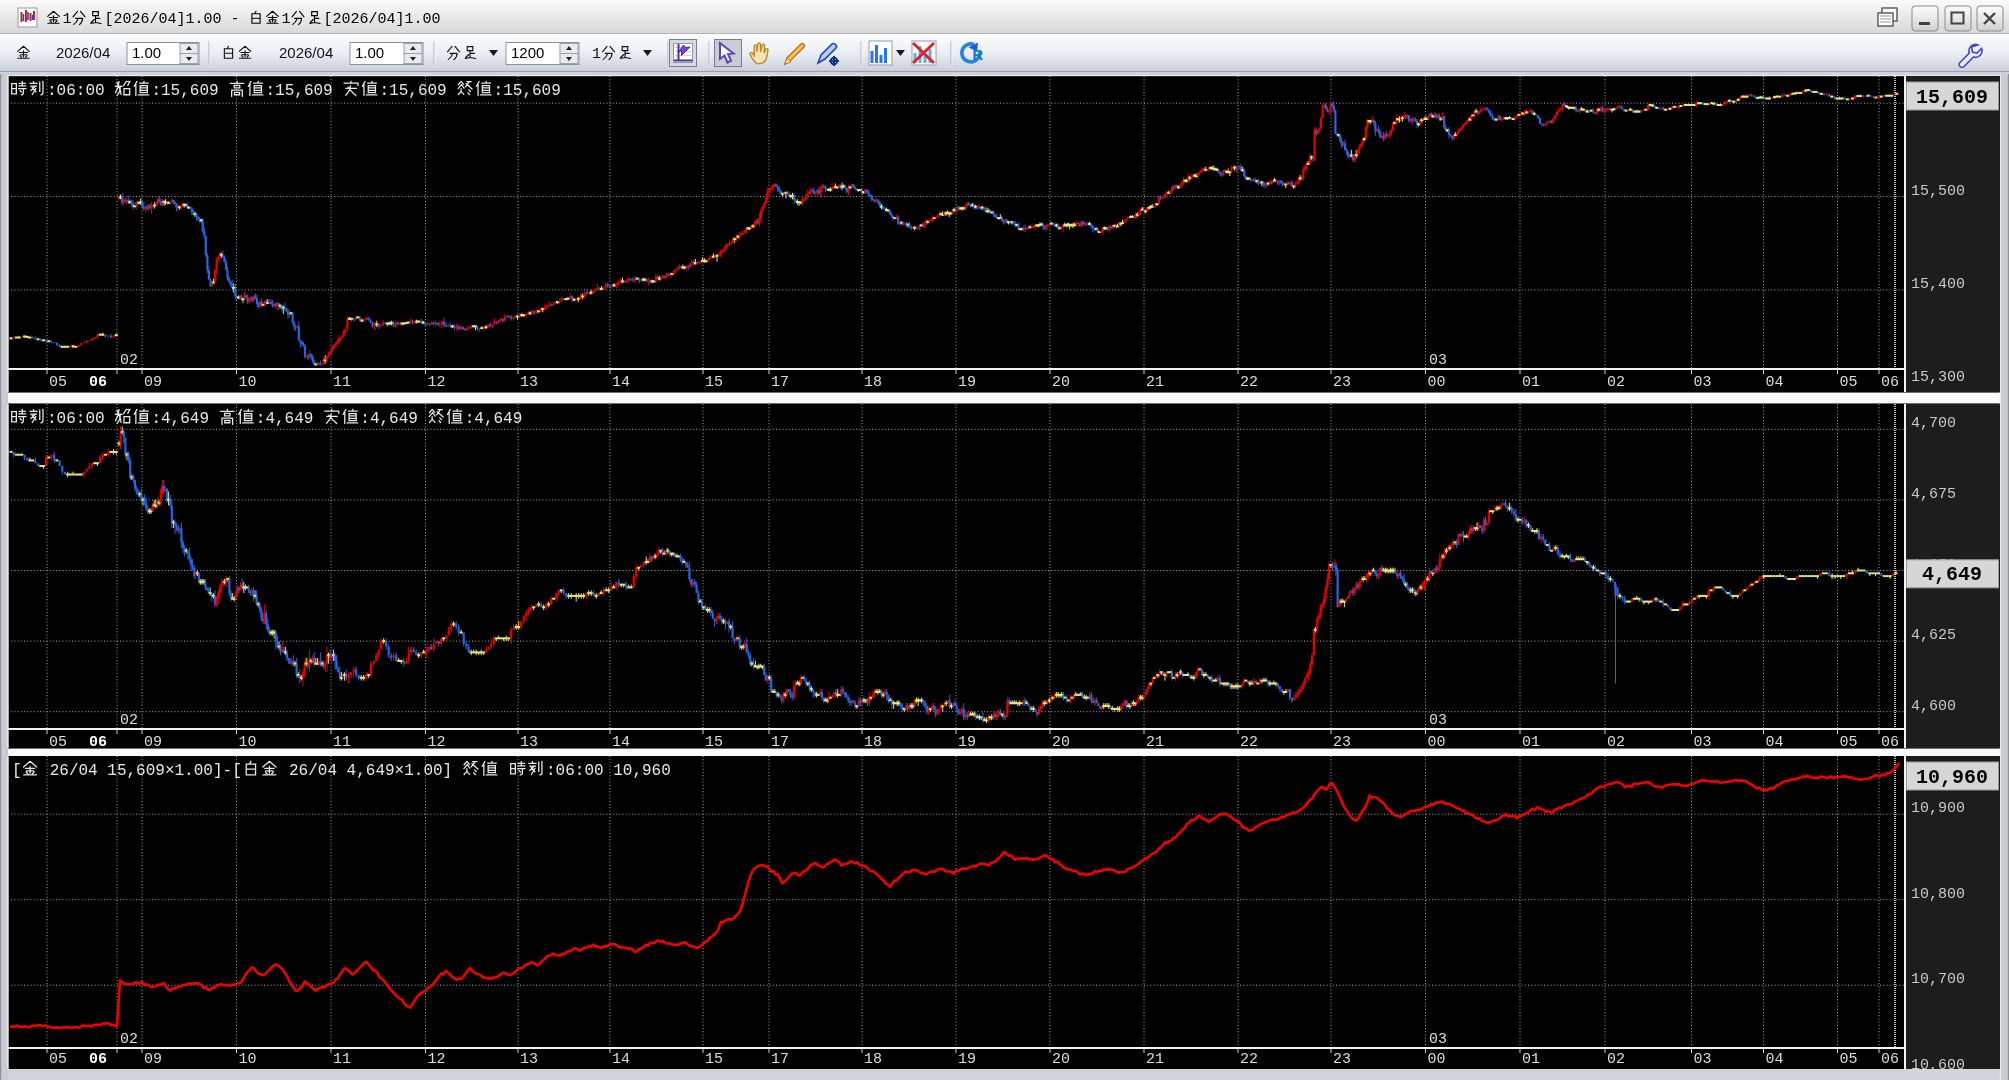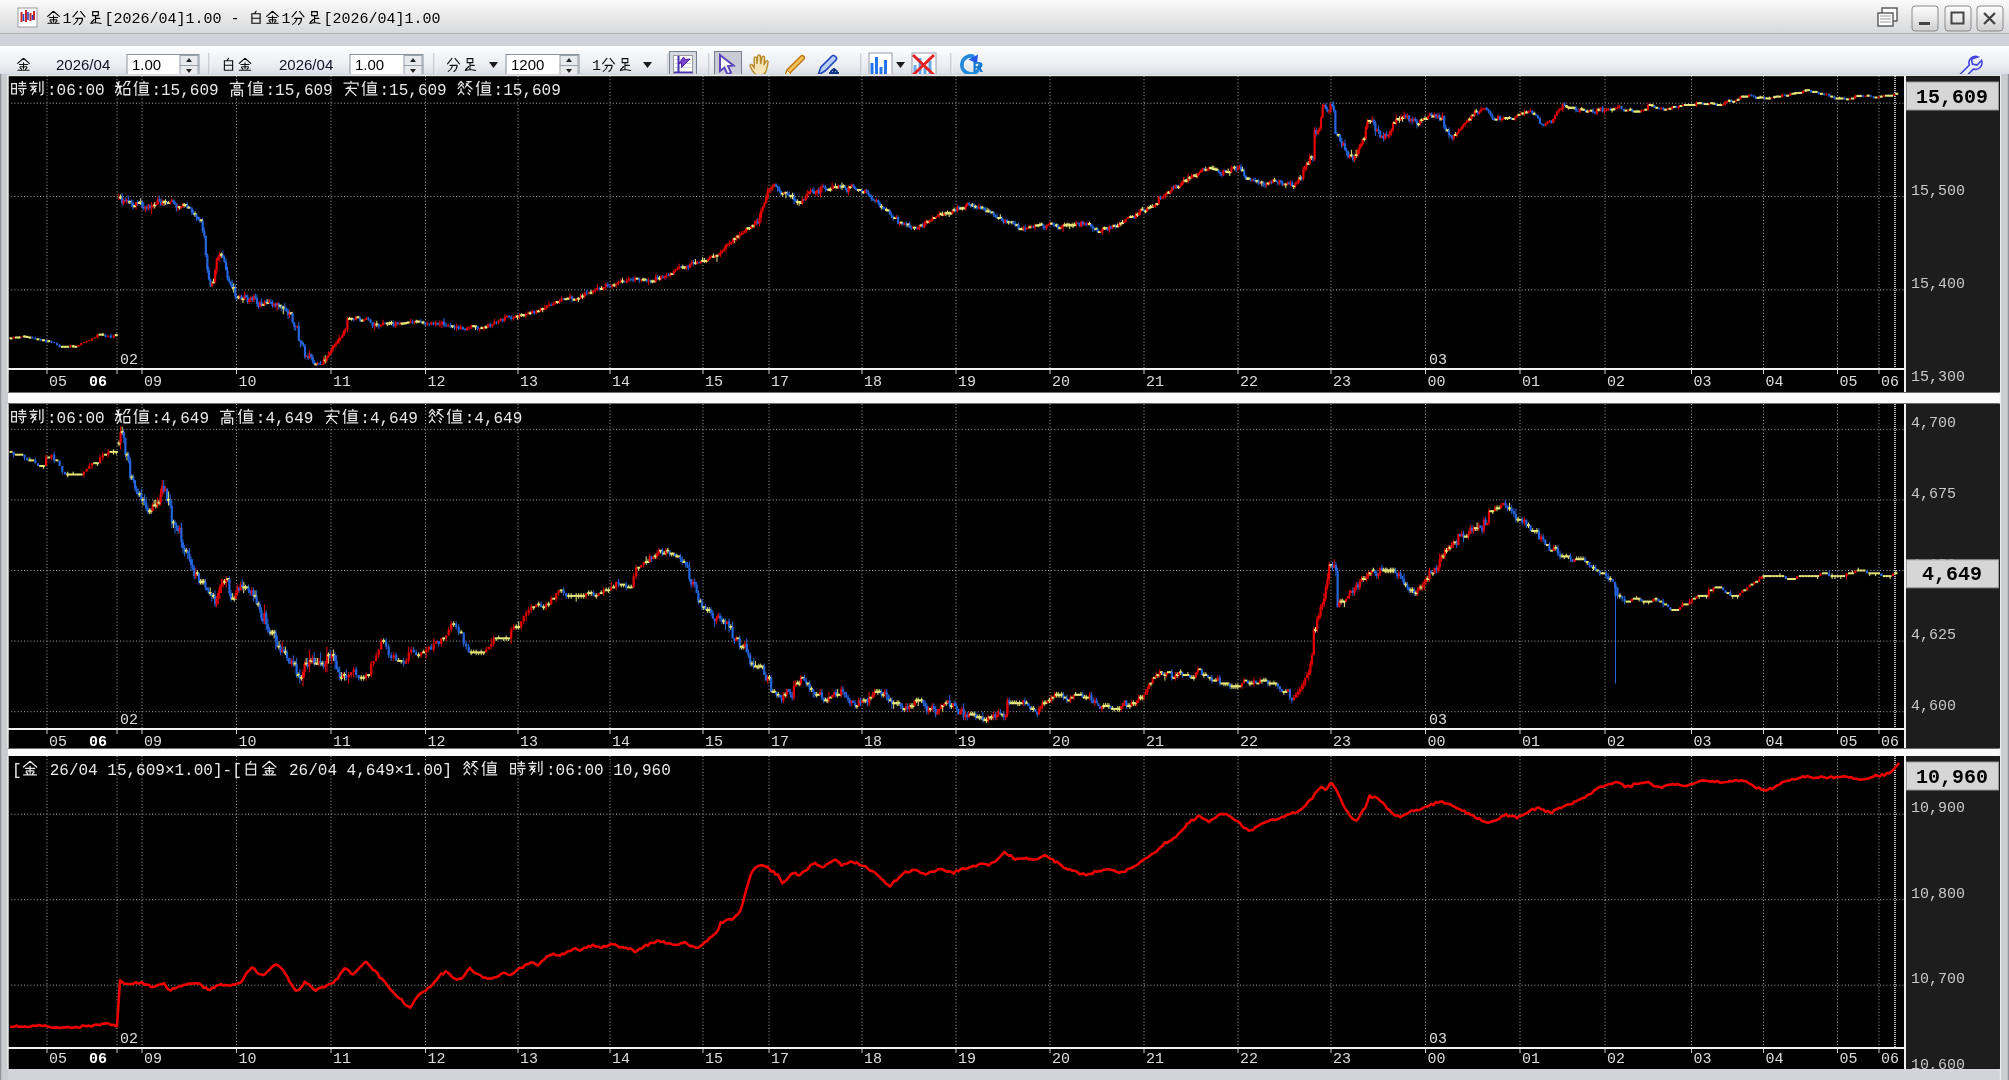--- a/index.html
+++ b/index.html
@@ -1,17 +1,17 @@
 <!DOCTYPE html>
 <html><head><meta charset="utf-8"><style>
 *{margin:0;padding:0;box-sizing:border-box}
 html,body{width:2009px;height:1080px;overflow:hidden;background:#cfd2d8;font-family:"Liberation Sans",sans-serif}
 #win{position:absolute;left:0;top:0;width:2009px;height:1080px;transform:translateZ(0)}
 #tbar{position:absolute;left:0;top:0;width:100%;height:34px;background:linear-gradient(#fbfbfb,#ebebeb 45%,#d8d9dc);border-bottom:1px solid #b0b2b6}
-#tools{position:absolute;left:0;top:46px;width:100%;height:38px;background:linear-gradient(#fcfdfe,#e9edf2 55%,#c9cfda);border-bottom:1px solid #98a0ad}
+#tools{position:absolute;left:0;top:34px;width:100%;height:38px;background:linear-gradient(#fcfdfe,#e9edf2 55%,#c9cfda);border-bottom:1px solid #98a0ad}
 #content{position:absolute;left:0;top:74px;width:100%;height:1006px;background:#d4d6da}
 .div1{position:absolute;left:7px;width:1994px;background:#fafafa;border-top:1px solid #6e6e6e;border-bottom:1px solid #6e6e6e}
 </style></head>
 <body>
 <div id="win">
 <div id="tbar">
 <svg width="2009" height="34" style="position:absolute;left:0;top:0;filter:opacity(0.999)">
 <defs>
           <linearGradient id="wbtn" x1="0" y1="0" x2="0" y2="1">
             <stop offset="0" stop-color="#fdfdfd"></stop>

